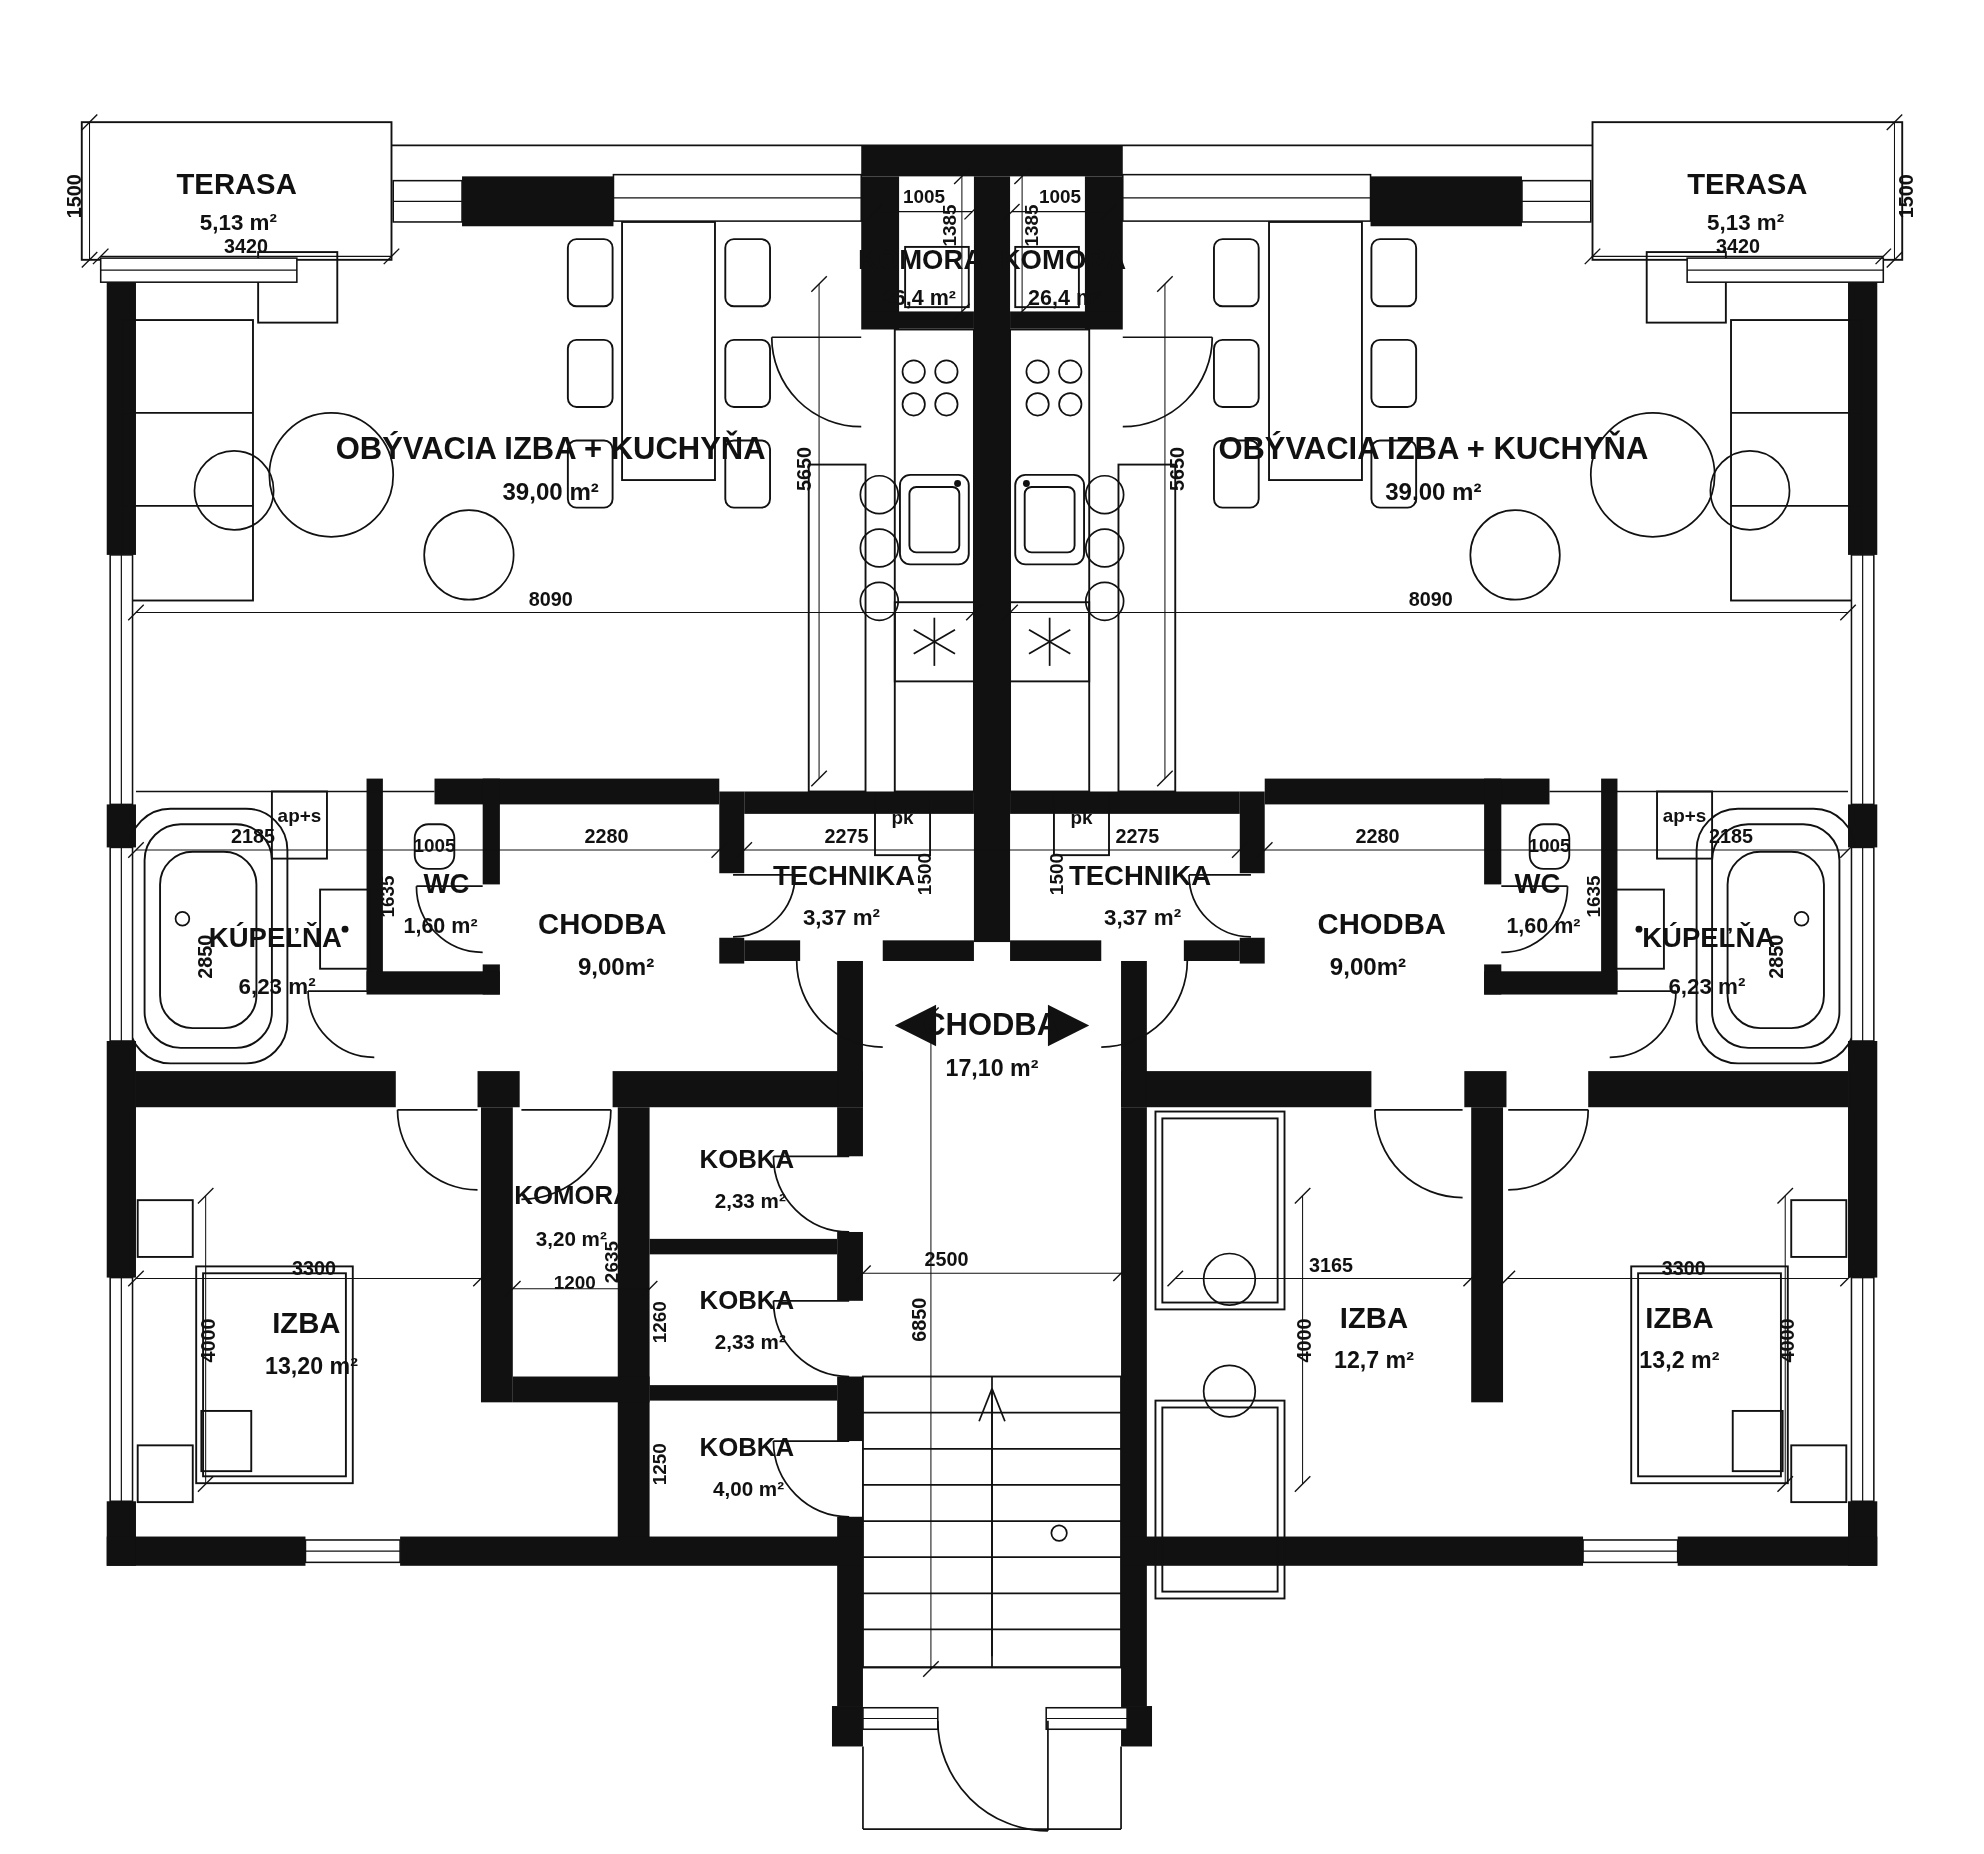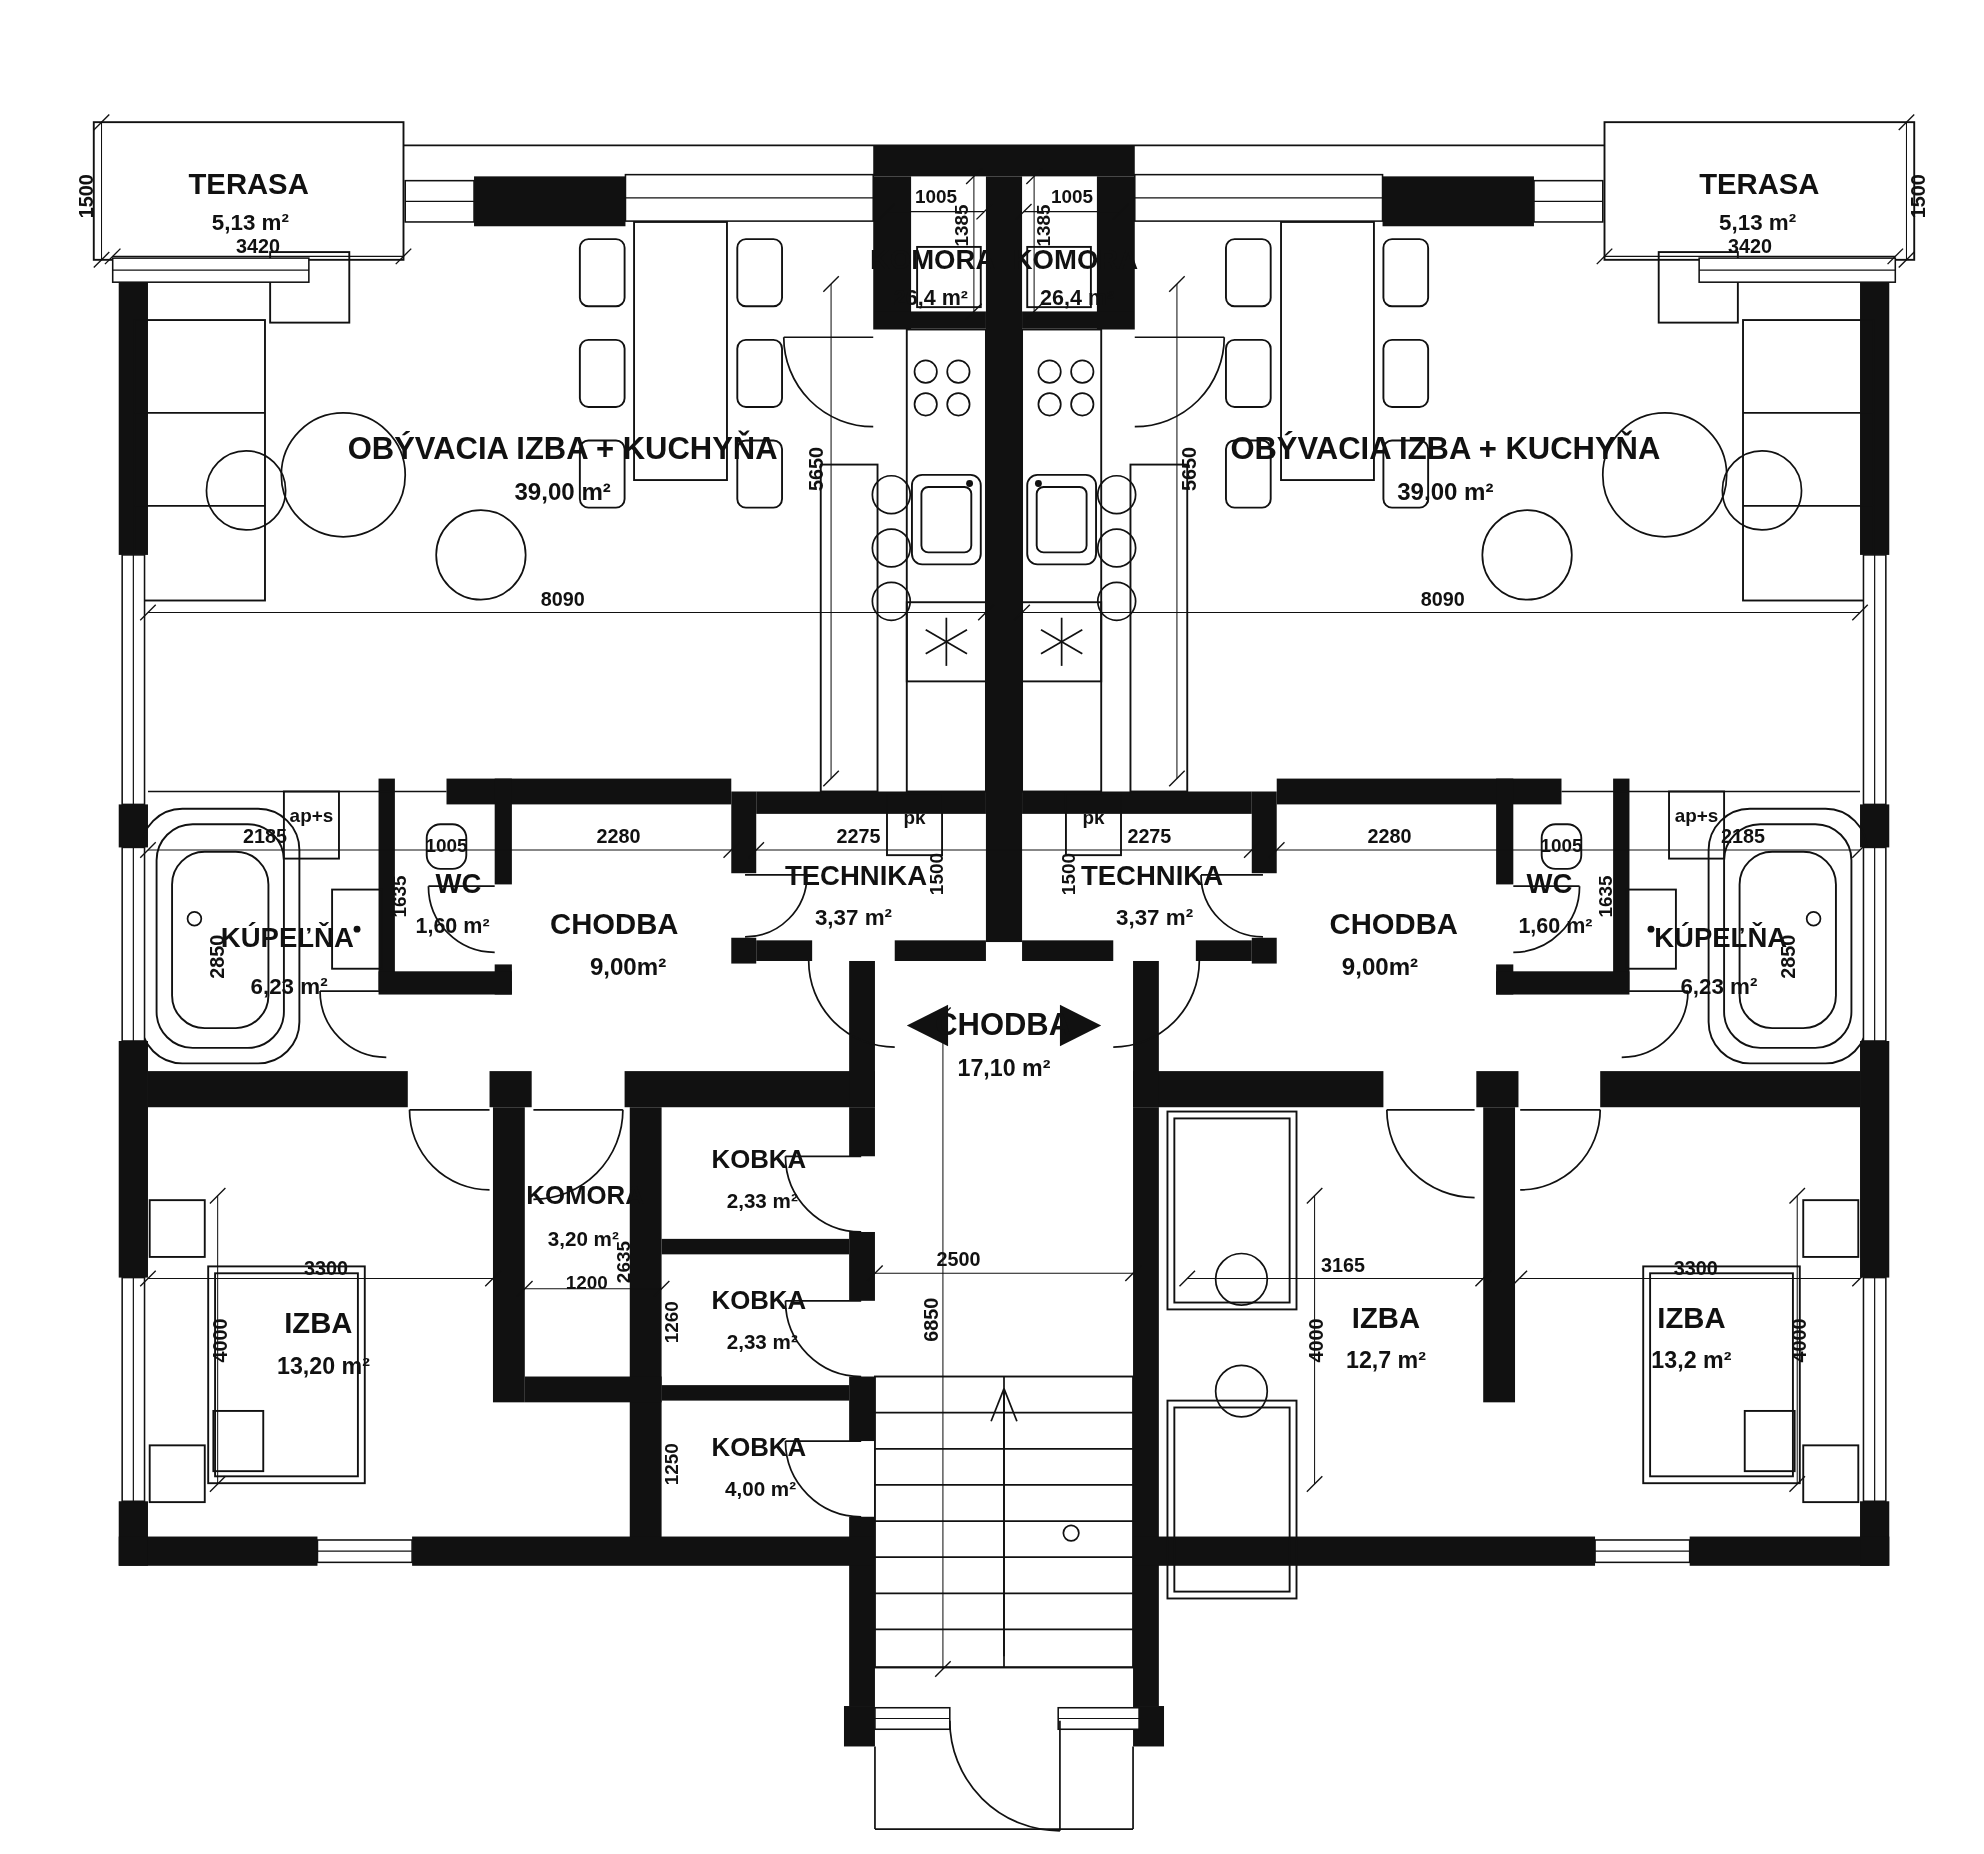--- a/index.html
+++ b/index.html
@@ -1,16 +1,16 @@
 <!DOCTYPE html>
 <html style="font-size:13.8px"><head>
 <meta charset="utf-8">
 <style>
   html,body{margin:0;padding:0;background:#fff;}
-  .plan-wrap{width:1963px;height:1854px;position:relative;background:#fff;overflow:hidden;margin-left:12px;}
+  .plan-wrap{width:1963px;height:1854px;position:relative;background:#fff;overflow:hidden;}
   svg text{font-family:"Liberation Sans","DejaVu Sans",sans-serif;font-weight:bold;fill:#111;}
 </style>
 </head>
 <body>
 
 <div class="plan-wrap">
   <svg id="plan" xmlns="http://www.w3.org/2000/svg" viewBox="0 0 2306 2155" width="1984" height="1854">
       <rect x="537" y="205" width="176" height="58" fill="#111111"></rect>
       <rect x="1001" y="169" width="304" height="36" fill="#111111"></rect>
       <rect x="1001" y="205" width="44" height="178" fill="#111111"></rect>

